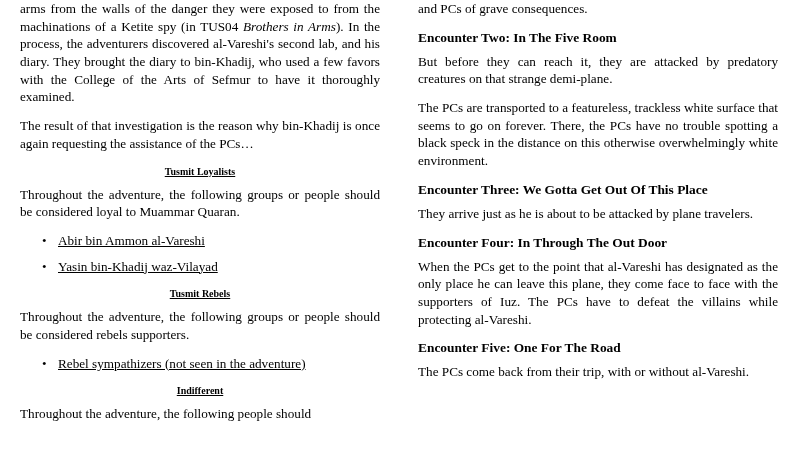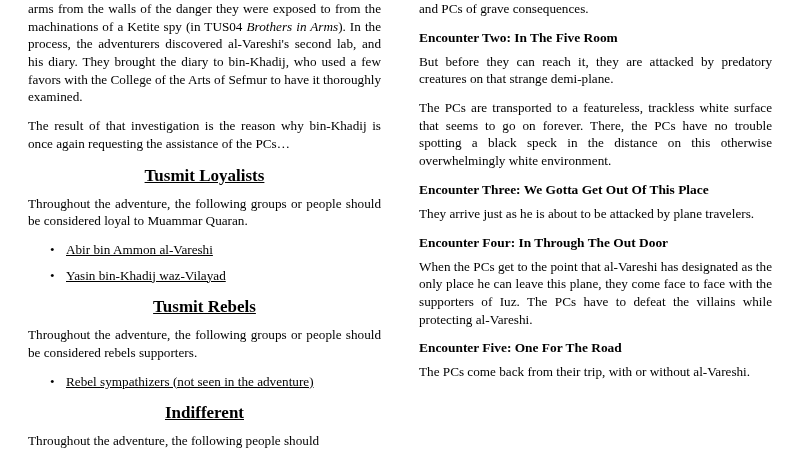--- a/index.html
+++ b/index.html
@@ -12,21 +12,21 @@
     height: 450px;
     overflow: hidden;
     font-family: "Liberation Serif", serif;
     color: #000000;
   }
   .page {
     position: relative;
     width: 800px;
     height: 450px;
     box-sizing: border-box;
-    padding: 0 28px;
+    padding: 0 20px;
     background: #ffffff;
   }
   .columns {
     display: flex;
     flex-direction: row;
     gap: 38px;
     height: 450px;
     overflow: hidden;
   }
   .col {
@@ -42,21 +42,21 @@
     hyphens: auto;
   }
   p.body.tight {
     margin-bottom: 9px;
   }
   .partial-top {
     margin-top: -2px;
   }
   h2.section-head {
     margin: 13px 0 9px 0;
-    font-size: 17px;
+    font-size: 10px;
     font-weight: bold;
     text-align: center;
     text-decoration: underline;
     font-family: "Liberation Serif", serif;
   }
   h3.enc-head {
     margin: 12px 0 7px 0;
     font-size: 13.4px;
     font-weight: bold;
     text-align: left;

